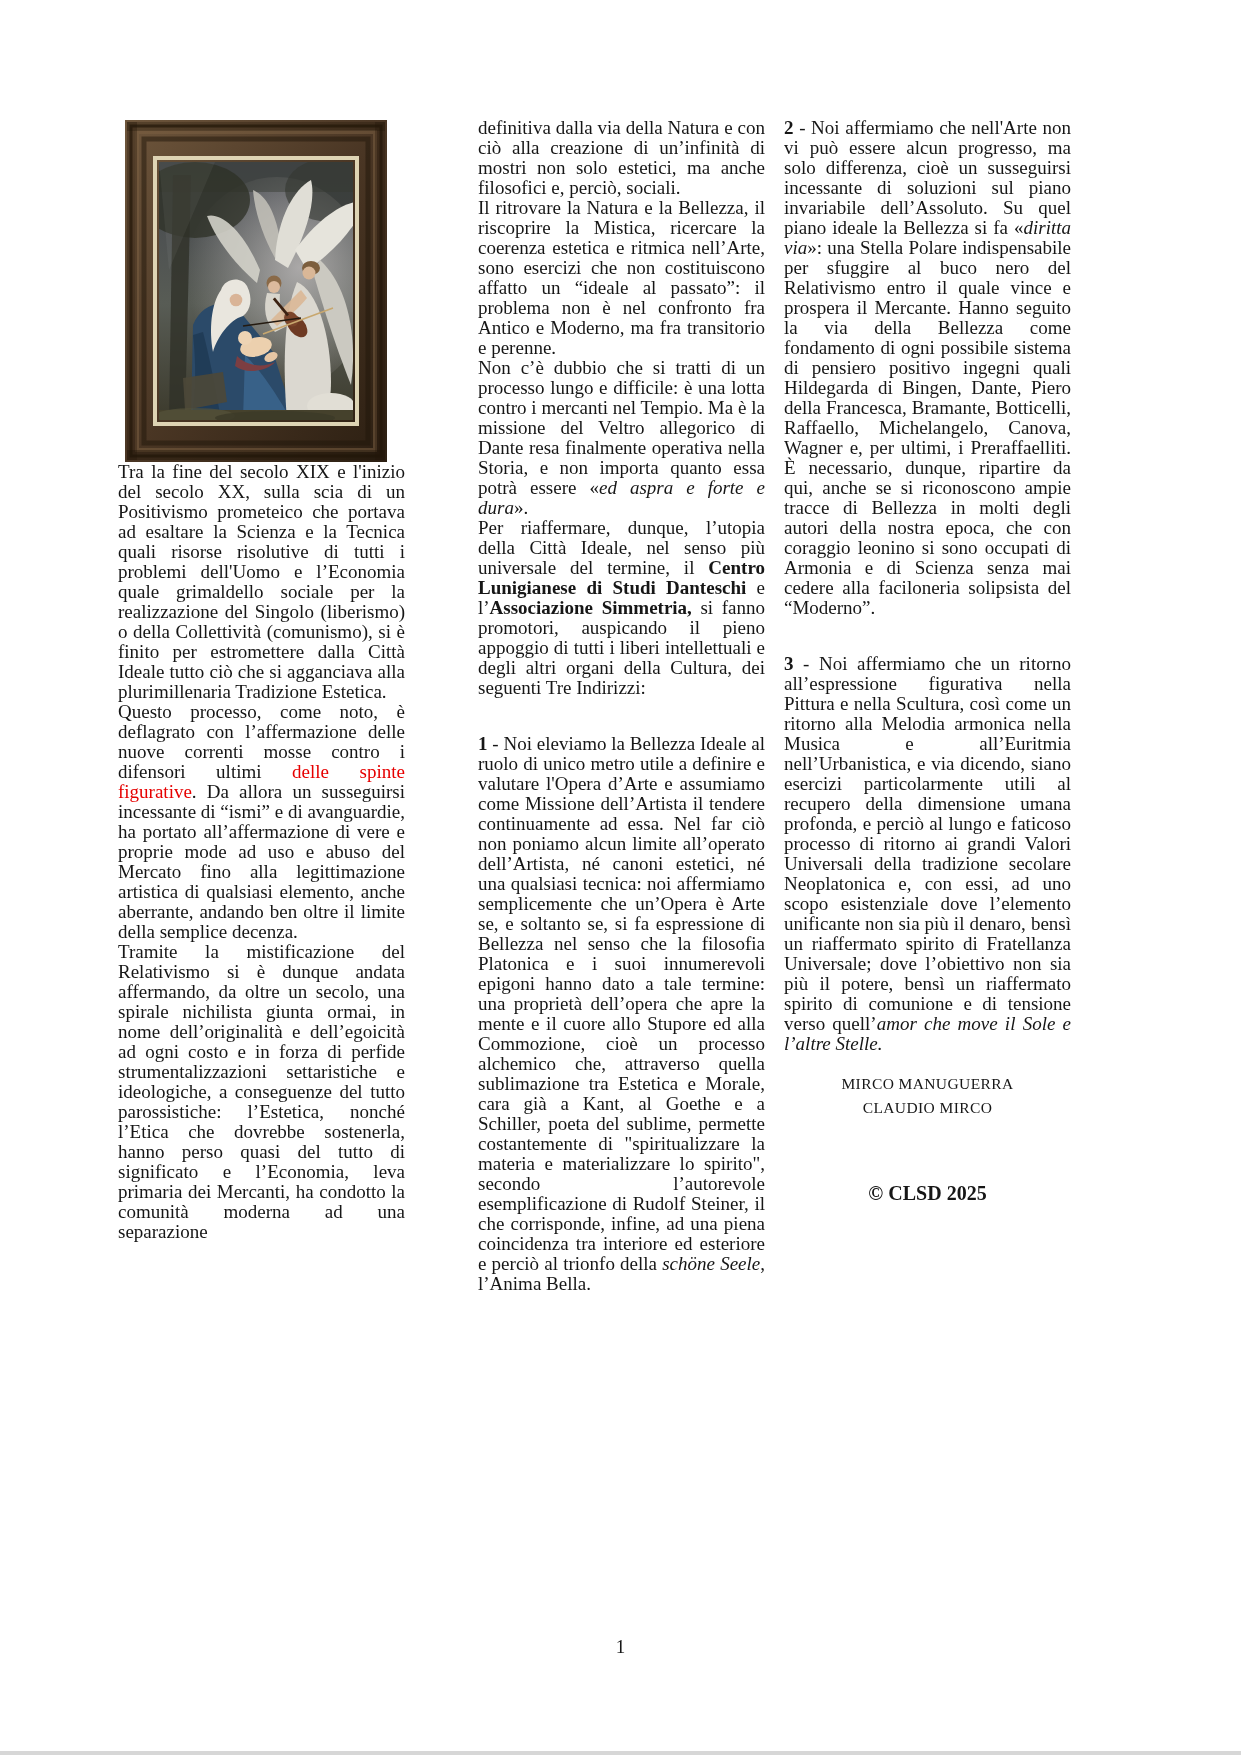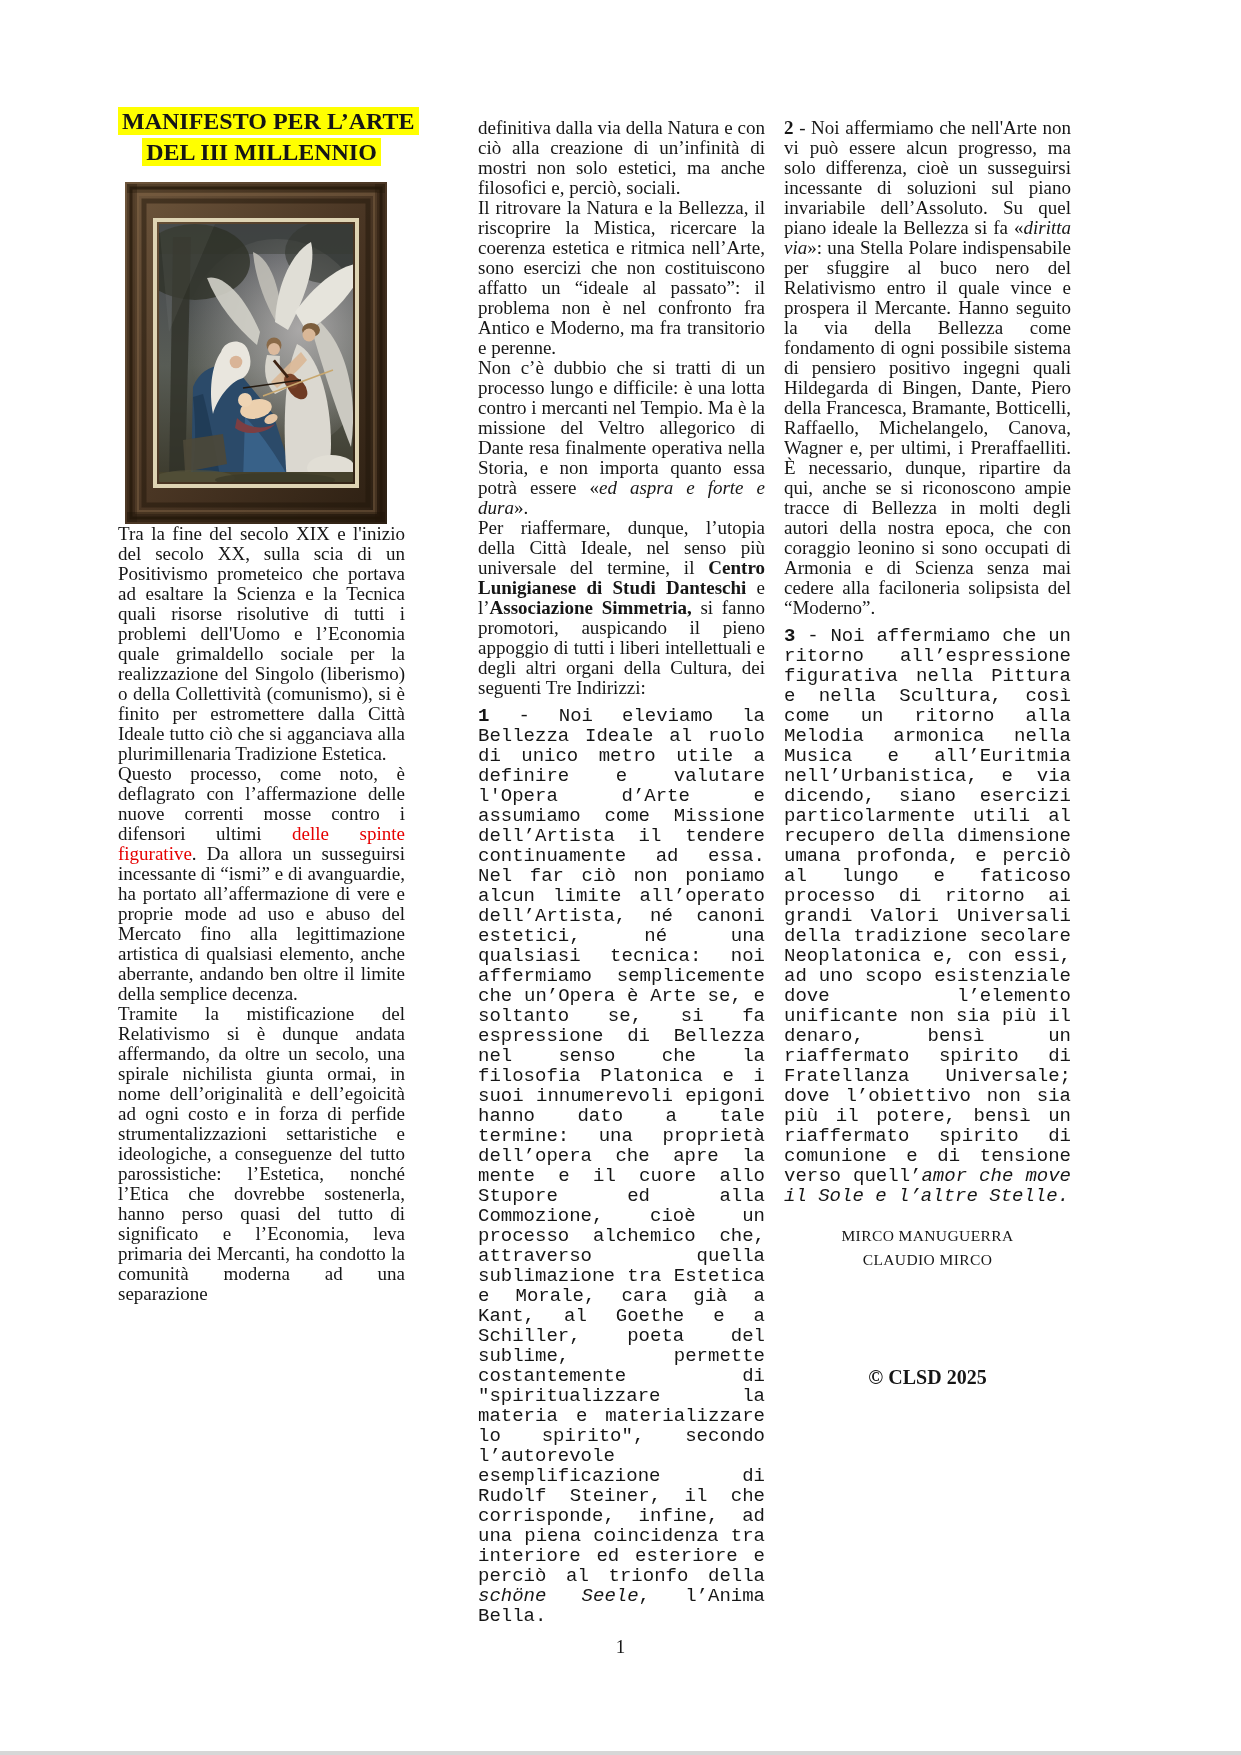--- a/index.html
+++ b/index.html
@@ -21,36 +21,35 @@
     white-space:nowrap;
   }
   .hl{background:var(--hl,#ffff00);padding:1px 4px;}
   .painting-figure{margin:14px 0 0 7px;width:262px;height:342px;}
   .body-start{}
   .para{
     margin:0;
     font-size:19px;line-height:20px;
     text-align:justify;
   }
-  .gap{margin-top:8px;font-family:Liberation Mono, monospace;}
+  .gap{margin-top:36px;}
   .run-b{font-weight:bold;}
   .run-i{font-style:italic;}
   .run-red{color:var(--red,#e60000);}
   .sig-block{margin-top:18px;text-align:center;font-size:15.5px;line-height:24px;letter-spacing:0.4px;}
-  .copyright{margin-top:94px;text-align:center;font-size:20px;font-weight:bold;}
+  .copyright{margin-top:62px;text-align:center;font-size:20px;font-weight:bold;}
   .pagenum{position:absolute;left:0;right:0;top:1636px;text-align:center;font-size:19px;}
   .bottom-edge{position:absolute;left:0;right:0;bottom:0;height:4px;background:#d7d7d7;}
 </style>
 </head>
 <body>
 
 <div class="page">
 
   <div class="col col1">
-    <h1 class="title"><span class="hl">MANIFESTO PER L’ARTE</span><br><span class="hl">DEL III MILLENNIO</span></h1>
 
     <figure class="painting-figure" role="img" aria-label="Dipinto incorniciato: Madonna col Bambino e angeli musicanti">
       <svg width="262" height="342" viewBox="0 0 262 342" xmlns="http://www.w3.org/2000/svg">
         <defs>
           <linearGradient id="wood" x1="0" y1="0" x2="1" y2="1">
             <stop offset="0" stop-color="#6e563c"></stop>
             <stop offset="0.5" stop-color="#4a3624"></stop>
             <stop offset="1" stop-color="#2c1f12"></stop>
           </linearGradient>
           <linearGradient id="canvas" x1="0" y1="0" x2="0" y2="1">

